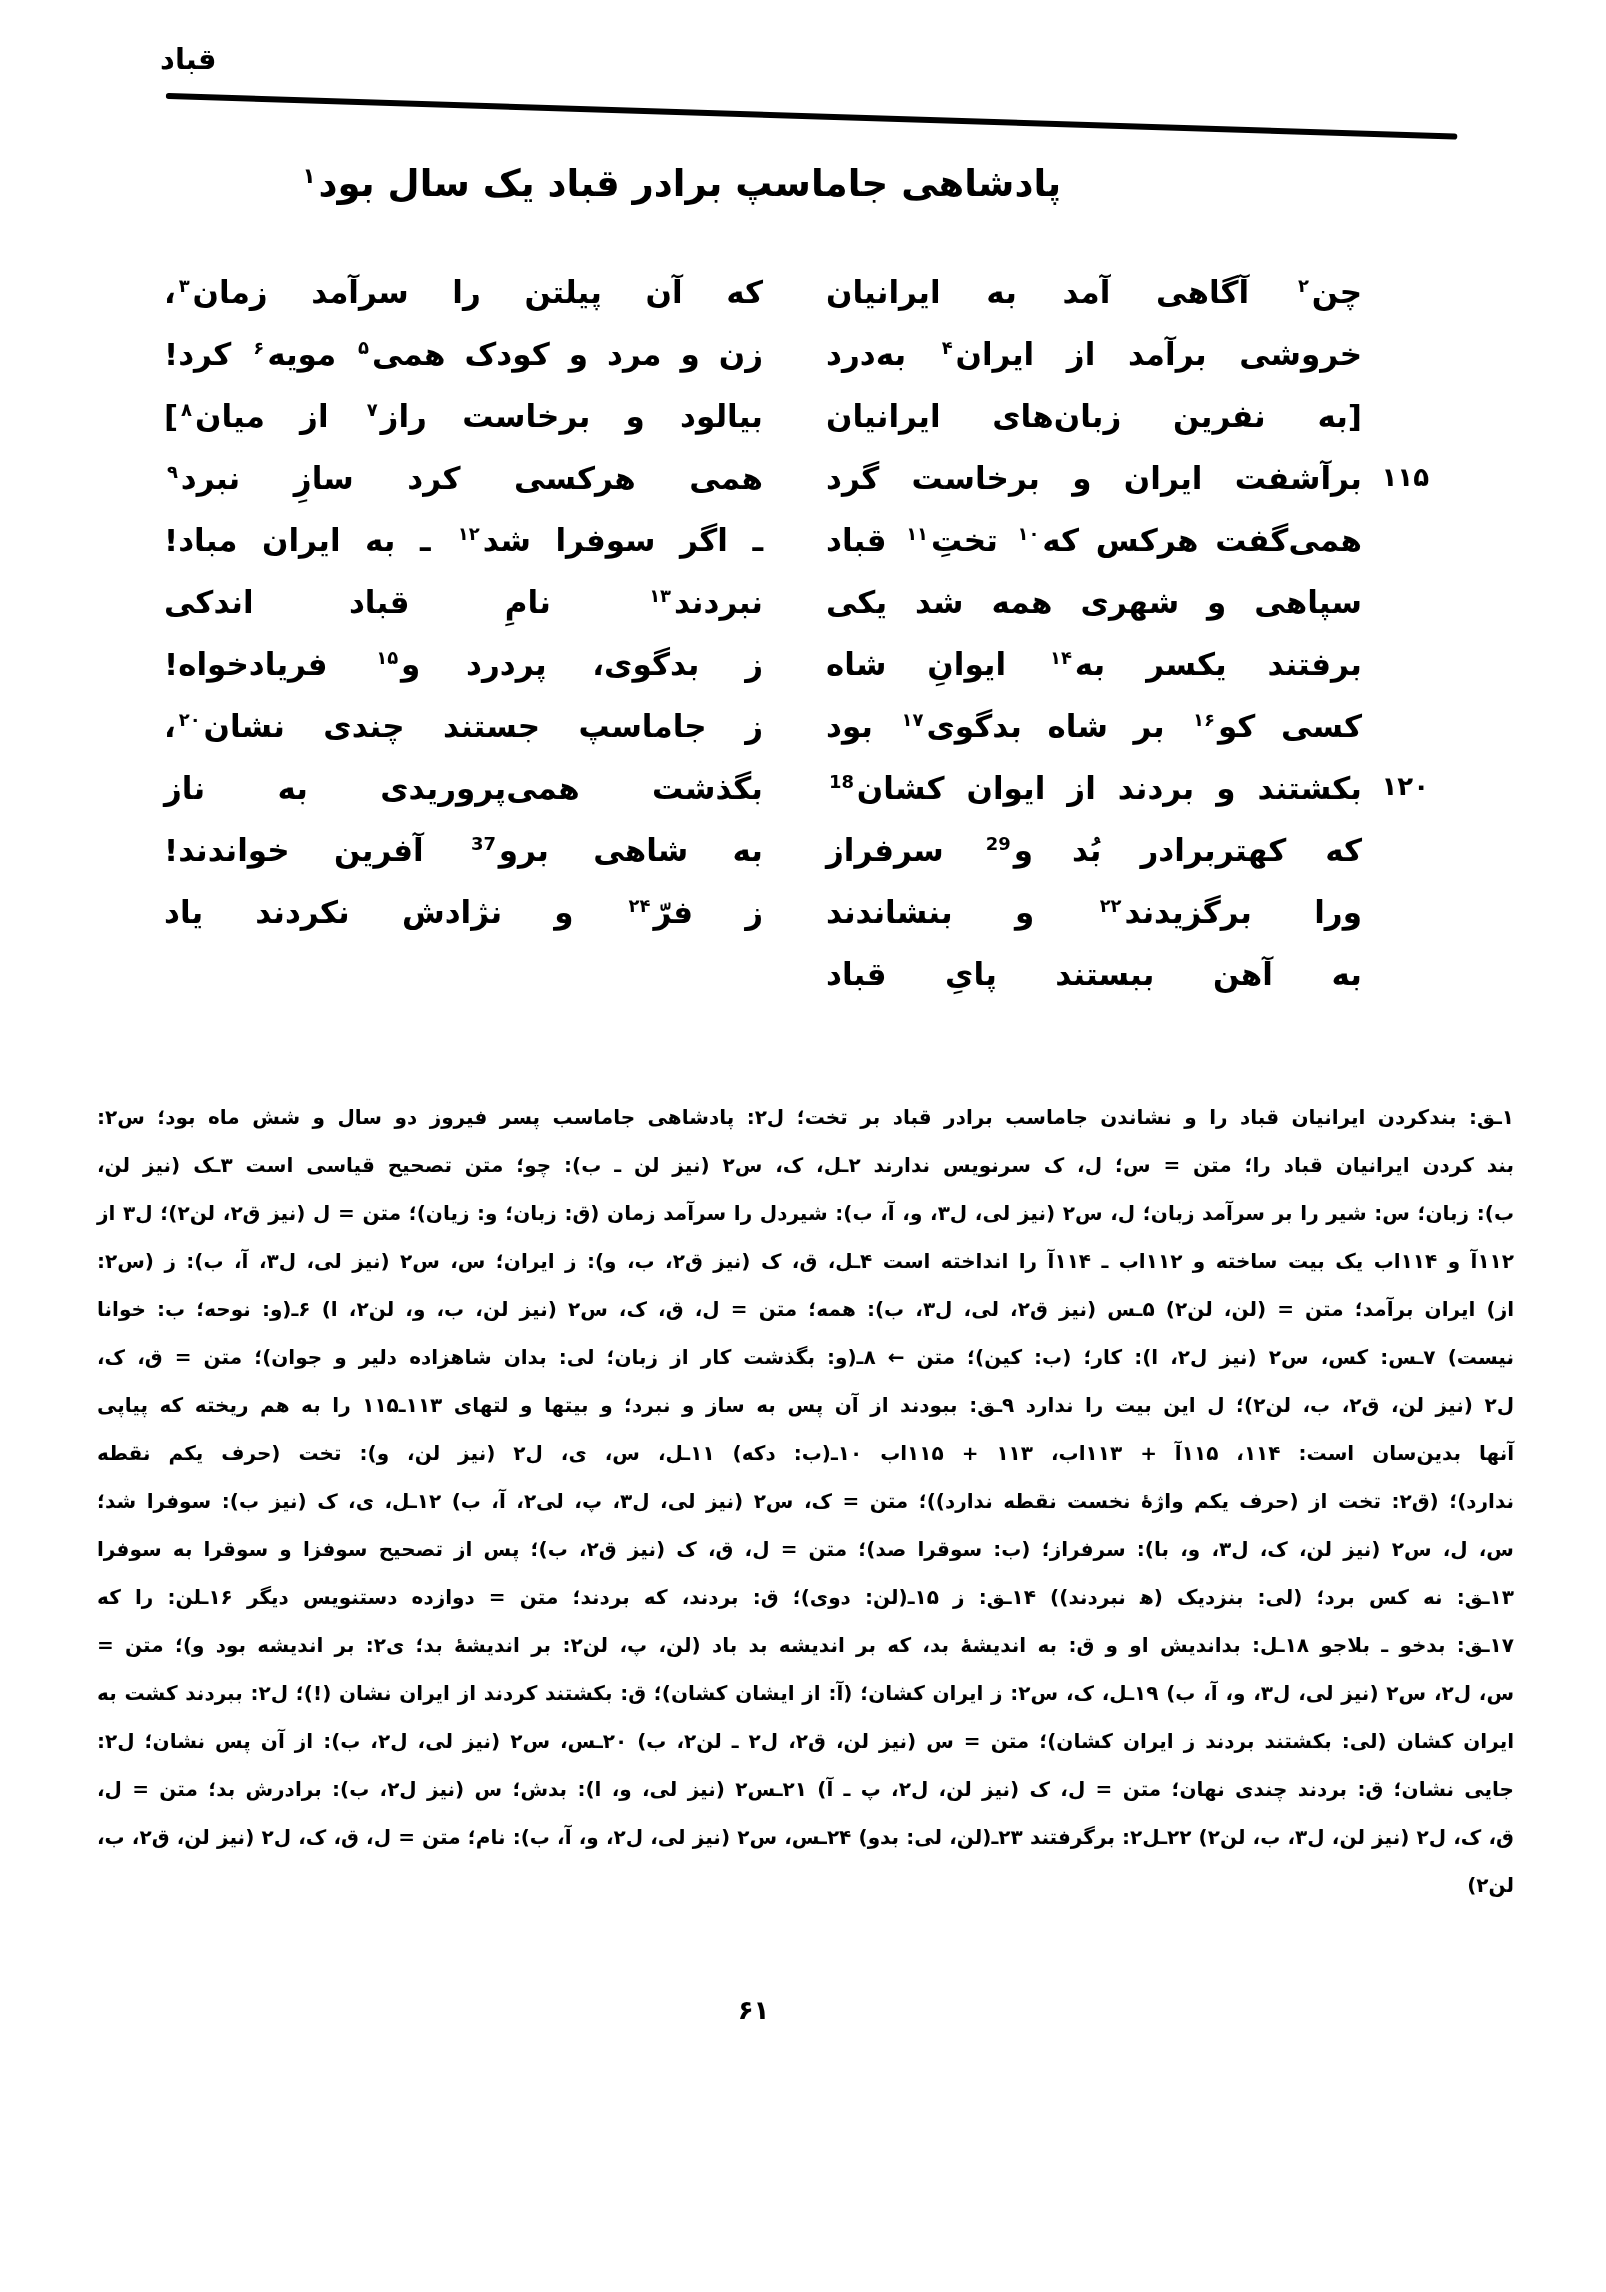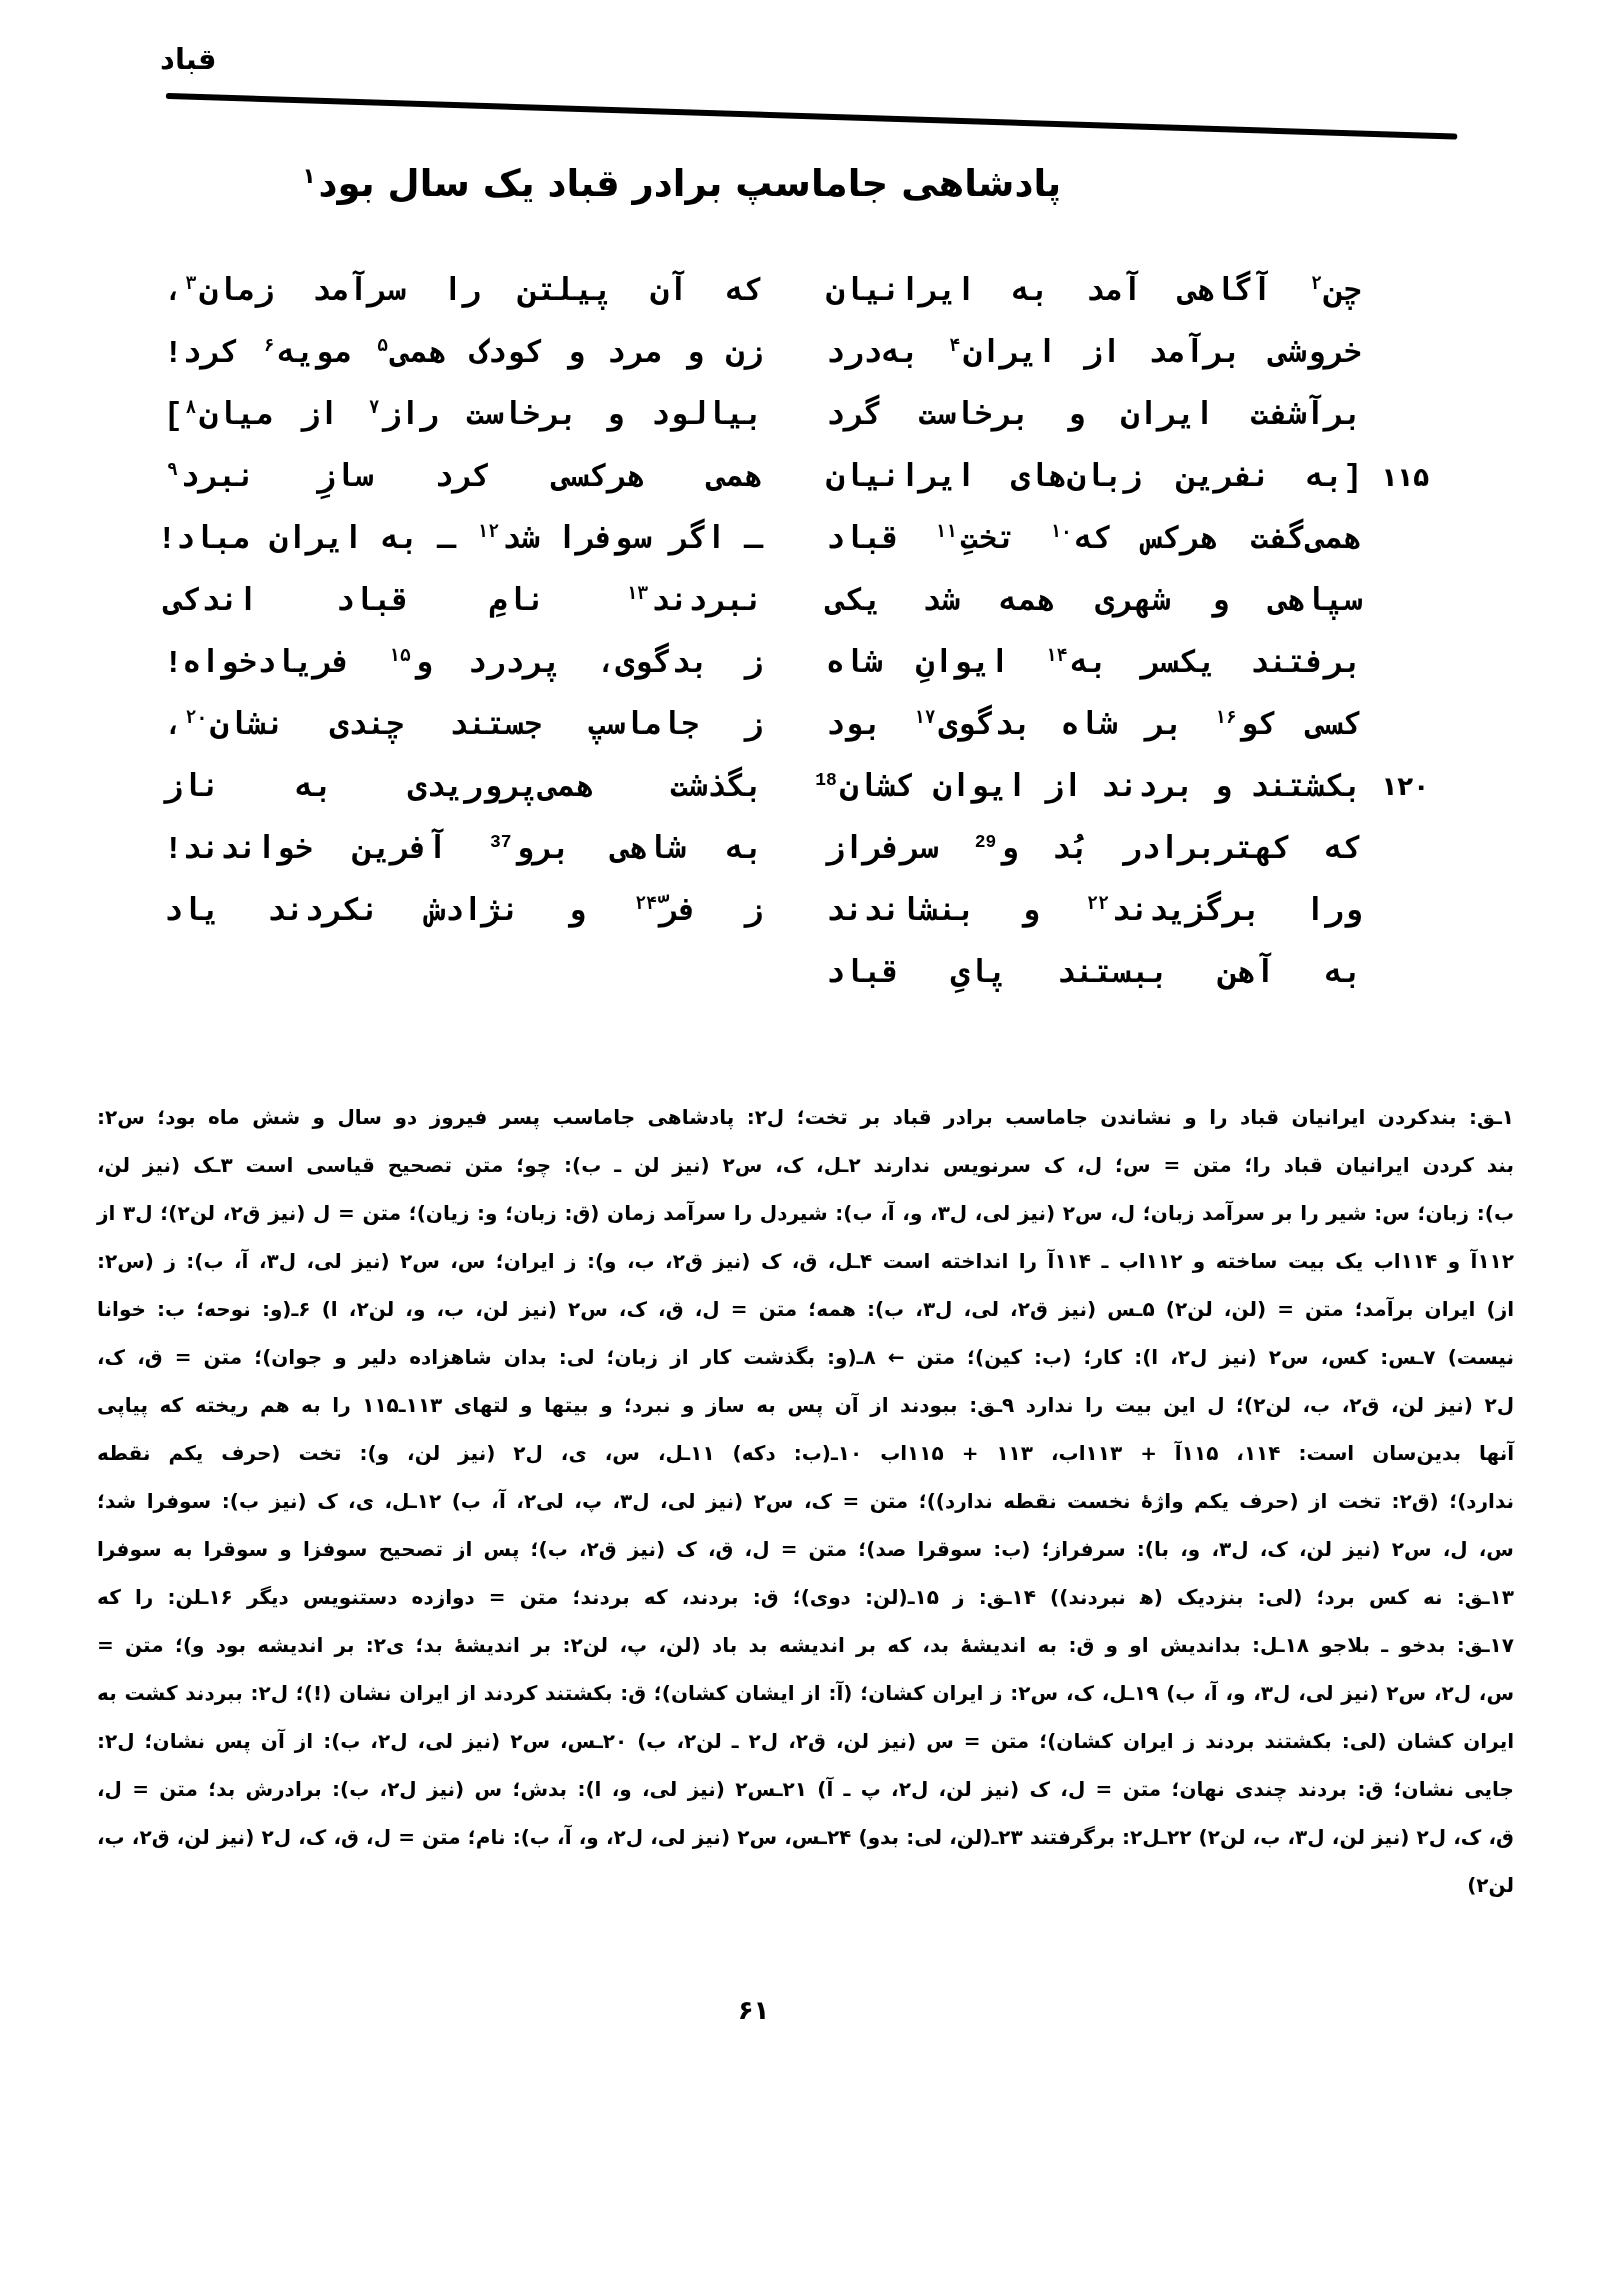--- a/index.html
+++ b/index.html
@@ -28,21 +28,20 @@
   }
   .page-title {
     left:169px; top:162px; width:1023px;
     text-align:center;
     font-size:37px; font-weight:bold;
     direction:rtl;
   }
   .verse-col {
     top:261px;
     direction:rtl;
-    font-family:Liberation Mono, monospace;
   }
   .col-first  { left:826px; width:536px; }
   .col-second { left:164px; width:599px; }
   .hemi {
     height:62px; line-height:62px;
     font-size:31px; font-weight:bold;
     direction:rtl;
     text-align:justify;
     text-align-last:justify;
     white-space:nowrap;
@@ -88,22 +87,22 @@
 
 <div class="abs running-head">قباد</div>
 
 <div class="abs header-rule"></div>
 
 <div class="abs page-title">پادشاهی جاماسپ برادر قباد یک سال بود<sup class="note-ref">۱</sup></div>
 
 <div class="abs verse-col col-first">
     <div class="hemi">چن<sup class="note-ref">۲</sup> آگاهی آمد به ایرانیان</div>
     <div class="hemi">خروشی برآمد از ایران<sup class="note-ref">۴</sup> به‌درد</div>
+    <div class="hemi">[به نفرین زبان‌های ایرانیان</div>
     <div class="hemi">برآشفت ایران و برخاست گرد</div>
-    <div class="hemi">[به نفرین زبان‌های ایرانیان</div>
     <div class="hemi">همی‌گفت هرکس که<sup class="note-ref">۱۰</sup> تختِ<sup class="note-ref">۱۱</sup> قباد</div>
     <div class="hemi">سپاهی و شهری همه شد یکی</div>
     <div class="hemi">برفتند یکسر به<sup class="note-ref">۱۴</sup> ایوانِ شاه</div>
     <div class="hemi">کسی کو<sup class="note-ref">۱۶</sup> بر شاه بدگوی<sup class="note-ref">۱۷</sup> بود</div>
     <div class="hemi">بکشتند و بردند از ایوان کشان<sup class="note-ref">18</sup></div>
     <div class="hemi">که کهتربرادر بُد و<sup class="note-ref">29</sup> سرفراز</div>
     <div class="hemi">ورا برگزیدند<sup class="note-ref">۲۲</sup> و بنشاندند</div>
     <div class="hemi">به آهن ببستند پایِ قباد</div>
   </div>
 

